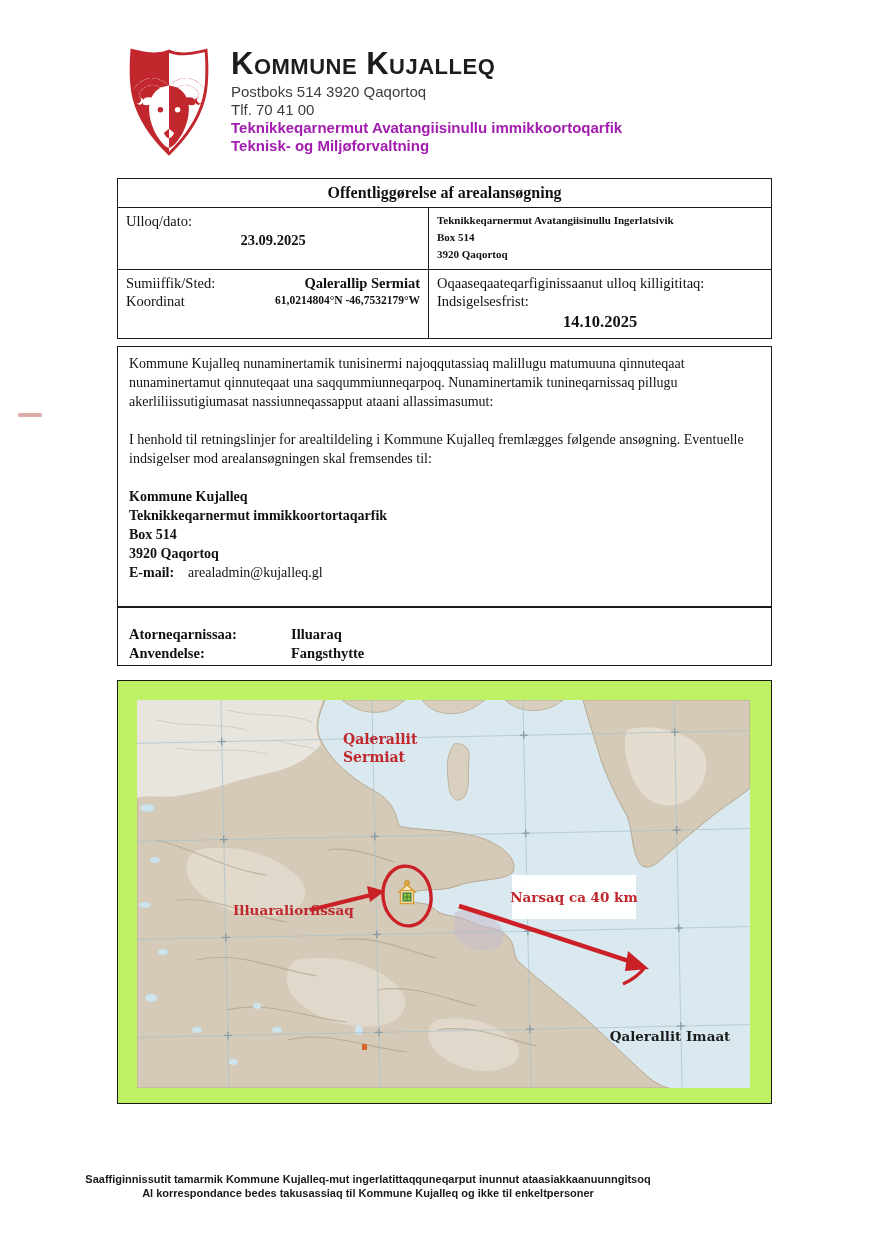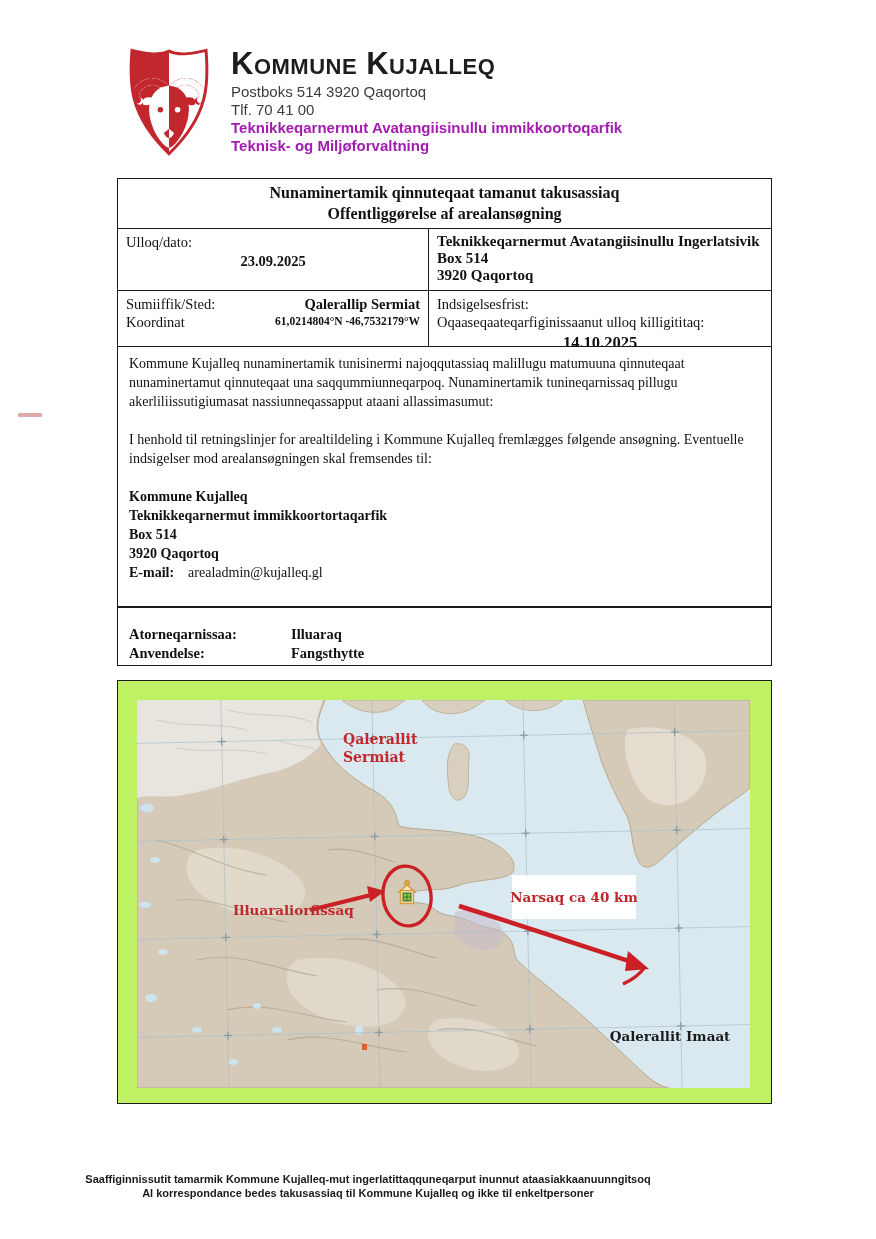--- a/index.html
+++ b/index.html
@@ -19,21 +19,21 @@
   .tbl{position:absolute;left:117px;width:655px;border:1.6px solid #1a1a1a;box-sizing:border-box;background:#fff;}
   .t1{top:178px;}
   .t1 .title-cell{border-bottom:1.6px solid #1a1a1a;text-align:center;padding:3px 4px 4px;}
   .title-line{font-weight:bold;font-size:16px;line-height:21px;}
   .row{display:flex;}
   .row + .row{border-top:1.6px solid #1a1a1a;}
   .cell-l{width:311px;border-right:1.6px solid #1a1a1a;box-sizing:border-box;padding:4px 8px 6px;}
   .cell-r{flex:1;box-sizing:border-box;padding:4px 8px 6px;}
   .lbl{font-size:14.5px;line-height:18px;}
   .date-val{font-weight:bold;font-size:14.5px;text-align:center;margin-top:2px;}
-  .office-line{font-weight:bold;font-size:15px;line-height:17px;}
+  .office-line{font-weight:bold;font-size:11px;line-height:17px;}
   .loc-flex{display:flex;}
   .loc-labels{width:108px;}
   .loc-vals{flex:1;text-align:right;}
   .loc-name{font-weight:bold;font-size:14.5px;line-height:19px;}
   .loc-coord{font-weight:bold;font-size:11.5px;line-height:15px;}
   .deadline-val{font-weight:bold;font-size:16.5px;text-align:center;margin-top:2px;}
 
   
   .t2{top:346px;height:261px;padding:7px 11px;box-sizing:border-box;}
   .para{font-size:14px;line-height:19px;margin:0 0 19px 0;}
@@ -100,21 +100,20 @@
       <div class="org-name">Kommune Kujalleq</div>
       <div class="hdr-line">Postboks 514 3920 Qaqortoq</div>
       <div class="hdr-line">Tlf. 70 41 00</div>
       <div class="hdr-line b">Teknikkeqarnermut Avatangiisinullu immikkoortoqarfik</div>
       <div class="hdr-line b">Teknisk- og Miljøforvaltning</div>
     </div>
   </div>
 
   <div class="tbl t1">
     <div class="title-cell">
-      <div class="title-line">Nunaminertamik qinnuteqaat tamanut takusassiaq</div>
       <div class="title-line">Offentliggørelse af arealansøgning</div>
     </div>
     <div class="row">
       <div class="cell-l">
         <div class="lbl">Ulloq/dato:</div>
         <div class="date-val">23.09.2025</div>
       </div>
       <div class="cell-r">
         <div class="office-line">Teknikkeqarnermut Avatangiisinullu Ingerlatsivik</div>
         <div class="office-line">Box 514</div>
@@ -128,22 +127,22 @@
             <div class="lbl">Sumiiffik/Sted:</div>
             <div class="lbl">Koordinat</div>
           </div>
           <div class="loc-vals">
             <div class="loc-name">Qalerallip Sermiat</div>
             <div class="loc-coord">61,0214804°N -46,7532179°W</div>
           </div>
         </div>
       </div>
       <div class="cell-r">
+        <div class="lbl">Oqaaseqaateqarfiginissaanut ulloq killigititaq:</div>
         <div class="lbl">Indsigelsesfrist:</div>
-        <div class="lbl">Oqaaseqaateqarfiginissaanut ulloq killigititaq:</div>
         <div class="deadline-val">14.10.2025</div>
       </div>
     </div>
   </div>
 
   <div class="tbl t2">
     <p class="para">Kommune Kujalleq nunaminertamik tunisinermi najoqqutassiaq malillugu matumuuna qinnuteqaat nunaminertamut qinnuteqaat una saqqummiunneqarpoq. Nunaminertamik tunineqarnissaq pillugu akerliliissutigiumasat nassiunneqassapput ataani allassimasumut:</p>
     <p class="para">I henhold til retningslinjer for arealtildeling i Kommune Kujalleq fremlægges følgende ansøgning. Eventuelle indsigelser mod arealansøgningen skal fremsendes til:</p>
     <div class="addr-line">Kommune Kujalleq</div>
     <div class="addr-line">Teknikkeqarnermut immikkoortortaqarfik</div>

